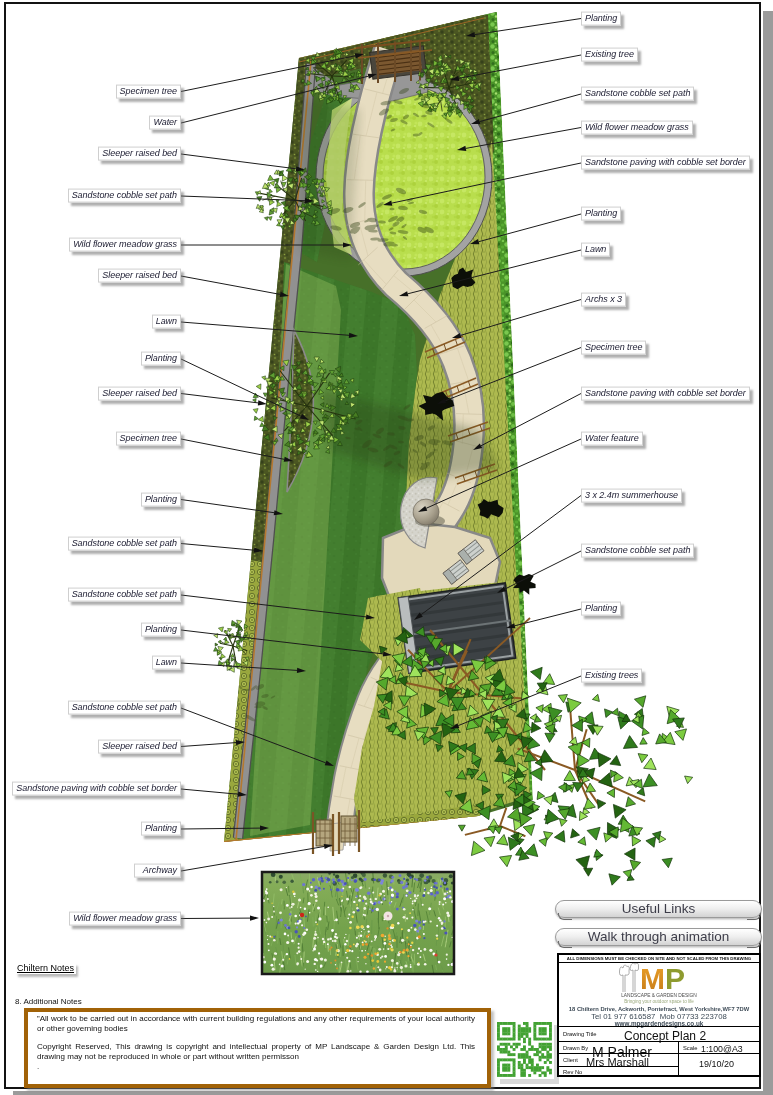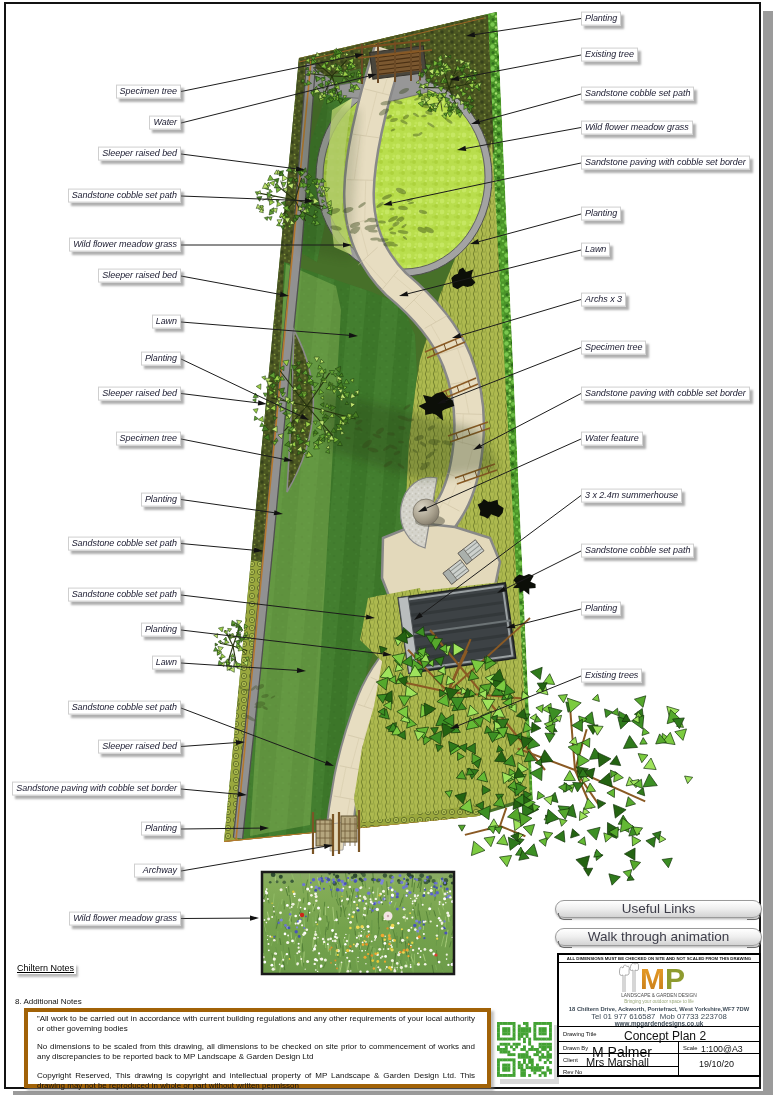--- a/index.html
+++ b/index.html
@@ -2652,21 +2652,20 @@
 <div class="lbl lblr" style="top:609px;">Planting</div>
 
 <div class="lbl lblr" style="top:676px;">Existing trees</div>
 
 <div id="gnotes">Chiltern Notes</div>
 
 <div id="addnotes">8. Additional Notes</div>
 
 <div id="notesbox">
 <p>”All work to be carried out in accordance with current building regulations and any other requirements of your local authority or other governing bodies</p>
-<p>No dimensions to be scaled from this drawing, all dimensions to be checked on site prior to commencement of works and any discrepancies to be reported back to MP Landscape &amp; Garden Design Ltd</p>
 <p>Copyright Reserved, This drawing is copyright and intellectual property of MP Landscape &amp; Garden Design Ltd. This drawing may not be reproduced in whole or part without written permisson<br>.</p>
 </div>
 
 <div class="btn" style="top:900px;border-radius:9px;">Useful Links</div>
 
 <div class="btn" style="top:928px;">Walk through animation</div>
 
 <div id="tblock">
   <div id="tb-warn">ALL DIMENSIONS MUST BE CHECKED ON SITE AND NOT SCALED FROM THIS DRAWING</div>
 

